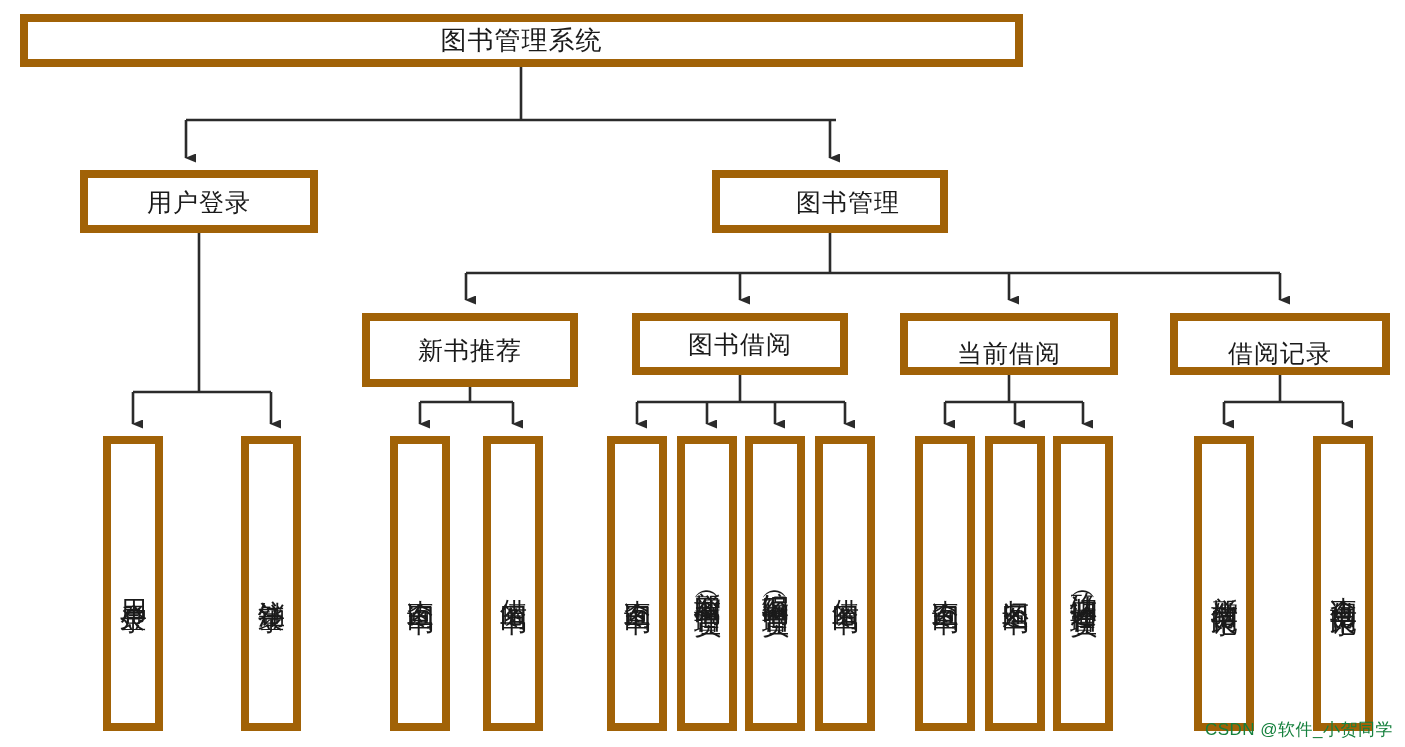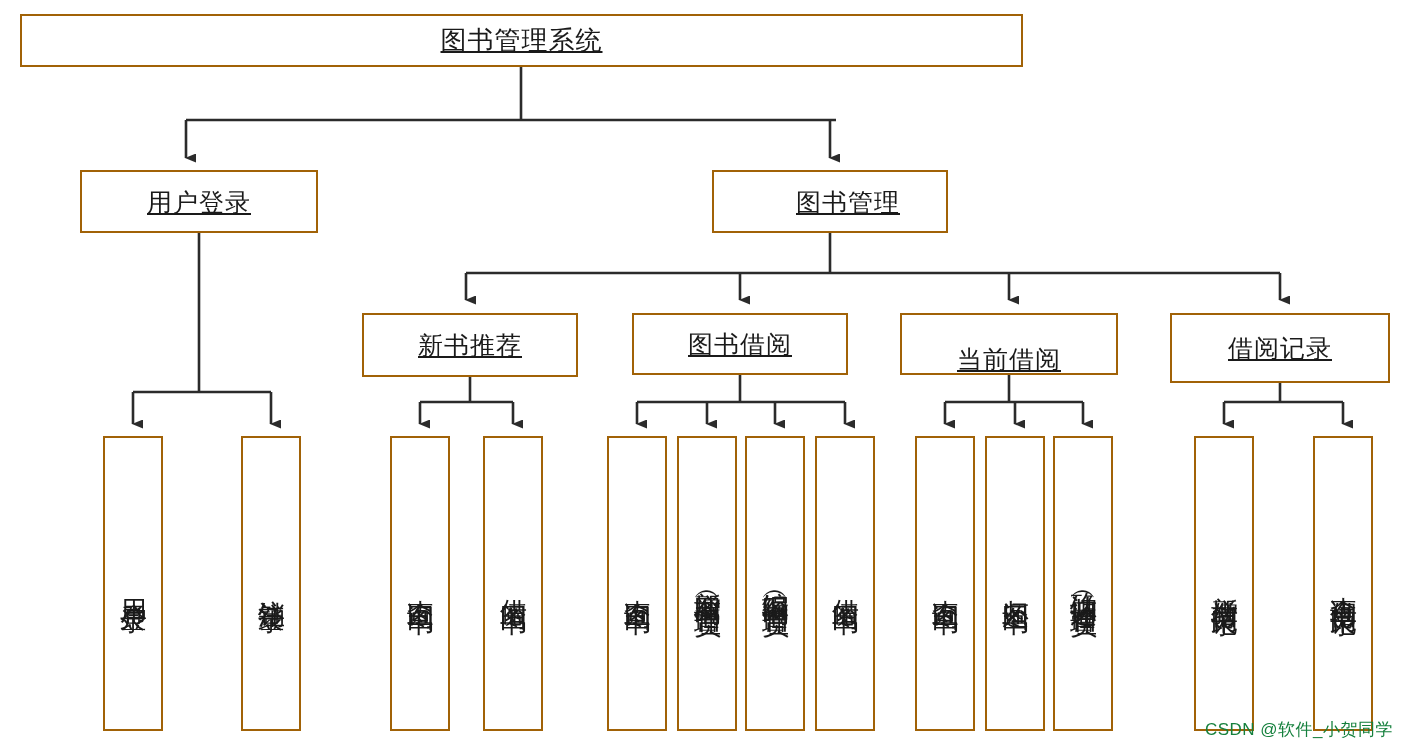--- a/index.html
+++ b/index.html
@@ -21,27 +21,26 @@
     position: absolute;
     left: 0;
     top: 0;
     width: 1405px;
     height: 747px;
     pointer-events: none;
   }
   .node {
     position: absolute;
     box-sizing: border-box;
-    border: 2px solid #a16207;
+    border: 8px solid #a16207;
     background: #ffffff;
     display: flex;
     align-items: center;
     justify-content: center;
     color: #1a1a1a;
-    text-decoration: underline;
   }
   .node .lbl {
     display: block;
     text-align: center;
     line-height: 1.12;
     white-space: nowrap;
   }
   
   .node.horiz .lbl {
     font-size: 25px;
@@ -135,30 +134,30 @@
     <span class="lbl">图书管理系统</span>
   </div>
 
   <div class="node horiz" style="left:80px; top:170px; width:238px; height:63px;">
     <span class="lbl">用户登录</span>
   </div>
   <div class="node horiz" style="left:712px; top:170px; width:236px; height:63px;padding-left:36px;">
     <span class="lbl">图书管理</span>
   </div>
 
-  <div class="node horiz" style="left:362px; top:313px; width:216px; height:64px;">
+  <div class="node horiz" style="left:362px; top:313px; width:216px; height:74px;">
     <span class="lbl">新书推荐</span>
   </div>
   <div class="node horiz" style="left:632px; top:313px; width:216px; height:62px;">
     <span class="lbl">图书借阅</span>
   </div>
   <div class="node horiz" style="left:900px; top:313px; width:218px; height:62px;align-items:flex-end;">
     <span class="lbl">当前借阅</span>
   </div>
-  <div class="node horiz" style="left:1170px; top:313px; width:220px; height:70px;">
+  <div class="node horiz" style="left:1170px; top:313px; width:220px; height:62px;align-items:flex-end;">
     <span class="lbl">借阅记录</span>
   </div>
 
   <div class="node" style="left:103px; top:436px; width:60px; height:295px;"></div>
   <div class="node" style="left:241px; top:436px; width:60px; height:295px;"></div>
   <div class="node" style="left:390px; top:436px; width:60px; height:295px;"></div>
   <div class="node" style="left:483px; top:436px; width:60px; height:295px;"></div>
   <div class="node" style="left:607px; top:436px; width:60px; height:295px;"></div>
   <div class="node" style="left:677px; top:436px; width:60px; height:295px;"></div>
   <div class="node" style="left:745px; top:436px; width:60px; height:295px;"></div>

